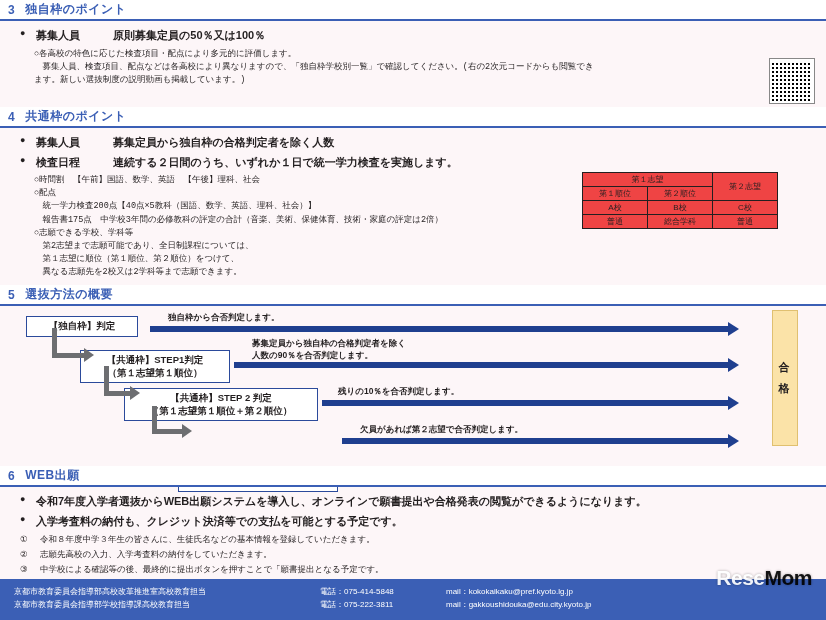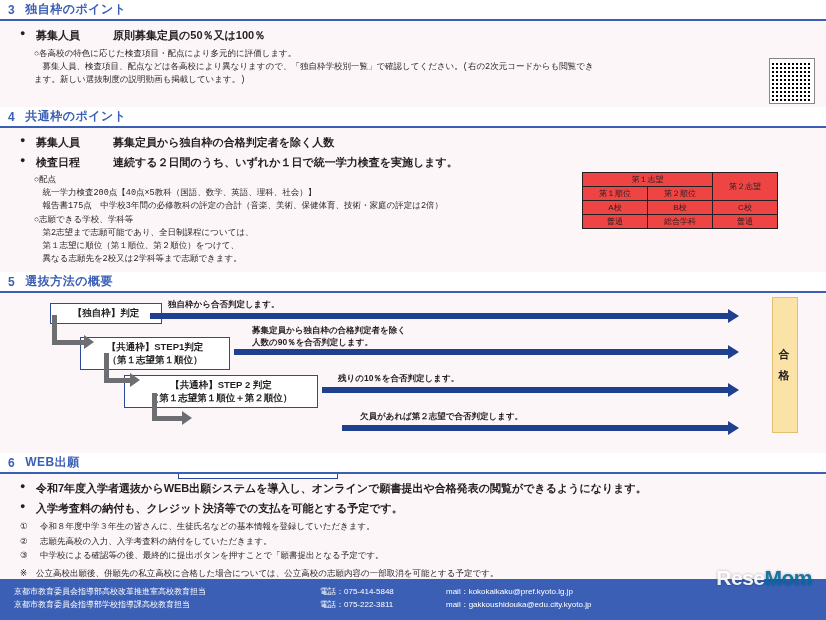--- a/index.html
+++ b/index.html
@@ -149,21 +149,21 @@
   .footer .cell-o { min-width:300px; }
   .footer .cell-t { min-width:120px; }
   .resemom {
     position:absolute; right:14px; bottom:30px;
     font-size:21px; font-weight:bold;
     color:#ffffff;
     text-shadow:0 0 3px rgba(0,0,0,0.35);
     letter-spacing:-0.5px;
     opacity:0.92;
   }
-  .resemom .g { color:#0369a1; }
+  .resemom .g { color:#000000; }
   .inner {
     position:absolute; left:0; top:0; width:826px; height:588px;
   }
   .sec { margin:0; }
 </style>
 </head>
 <body>
 
 <div class="page">
   <div class="inner">
@@ -198,20 +198,21 @@
           <li>
             <span class="lbl-gap">募集人員</span>
             <span>募集定員から独自枠の合格判定者を除く人数</span>
           </li>
           <li>
             <span class="lbl-gap">検査日程</span>
             <span>連続する２日間のうち、いずれか１日で統一学力検査を実施します。</span>
           </li>
         </ul>
         <div class="note-box small small-ind" style="max-width:500px;">
+          <div>○時間割　【午前】国語、数学、英語　【午後】理科、社会</div>
           <div>○配点</div>
           <div>　統一学力検査200点【40点×5教科（国語、数学、英語、理科、社会）】</div>
           <div>　報告書175点　中学校3年間の必修教科の評定の合計（音楽、美術、保健体育、技術・家庭の評定は2倍）</div>
           <div>○志願できる学校、学科等</div>
           <div>　第2志望まで志願可能であり、全日制課程については、</div>
           <div>　第１志望に順位（第１順位、第２順位）をつけて、</div>
           <div>　異なる志願先を2校又は2学科等まで志願できます。</div>
         </div>
 
         <div style="position:absolute; right:20px; top:44px;">
@@ -246,21 +247,21 @@
         <span class="num">5</span>
         <span class="ttl">選抜方法の概要</span>
       </div>
       <div style="position:relative;height:160px;">
 
         <div class="pass-bar">
           <span>合</span>
           <span>格</span>
         </div>
 
-        <div class="fbox" style="left:26px; top:10px; width:112px;margin-left:24px;">【独自枠】判定</div>
+        <div class="fbox" style="left:26px; top:10px; width:112px;">【独自枠】判定</div>
         <div class="fbox" style="left:80px; top:44px; width:150px; white-space:pre-line;">【共通枠】STEP1判定
 （第１志望第１順位）</div>
         <div class="fbox" style="left:124px; top:82px; width:194px; white-space:pre-line;">【共通枠】STEP 2 判定
 （第１志望第１順位＋第２順位）</div>
         <div class="fbox" style="left:178px; top:120px; width:160px;margin-top:45px;">【共通枠】第２志望判定</div>
 
         <div class="elbow" style="left:52px; top:22px; width:32px; height:30px;"></div>
         <div class="elbow" style="left:104px; top:60px; width:26px; height:30px;"></div>
         <div class="elbow" style="left:152px; top:100px; width:30px; height:28px;"></div>
 

